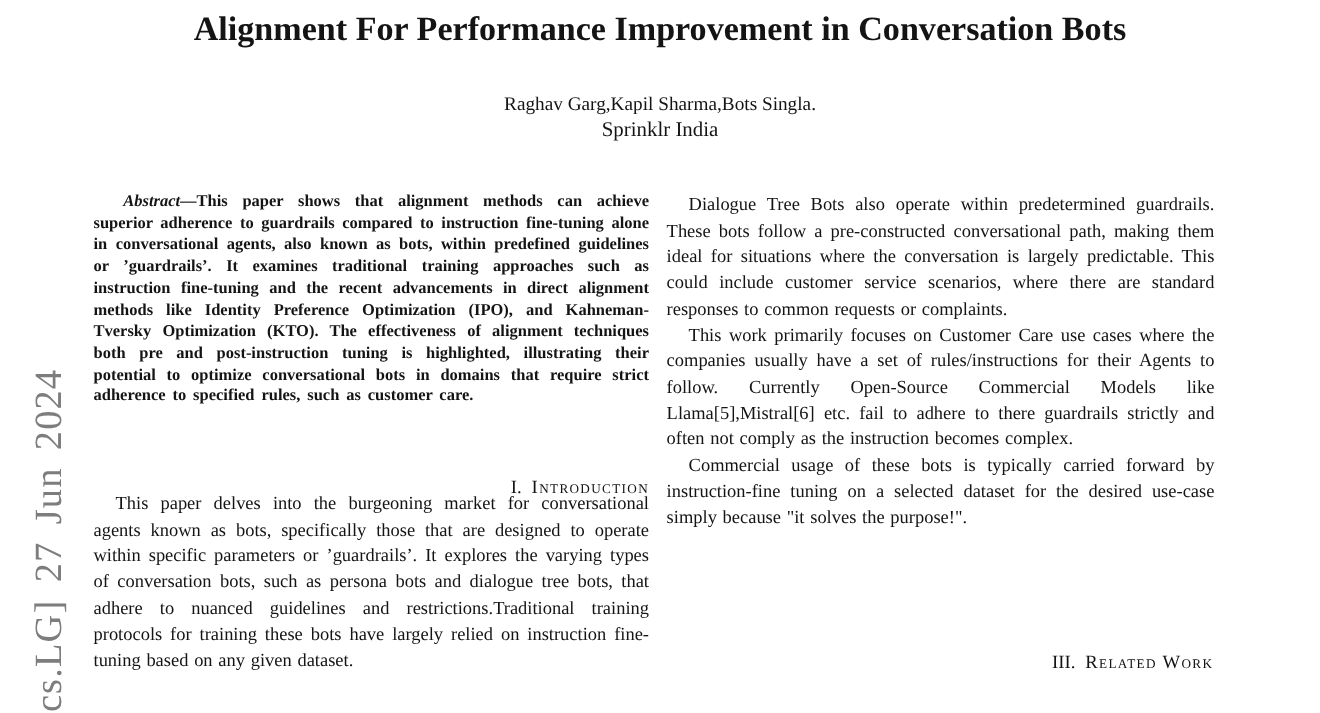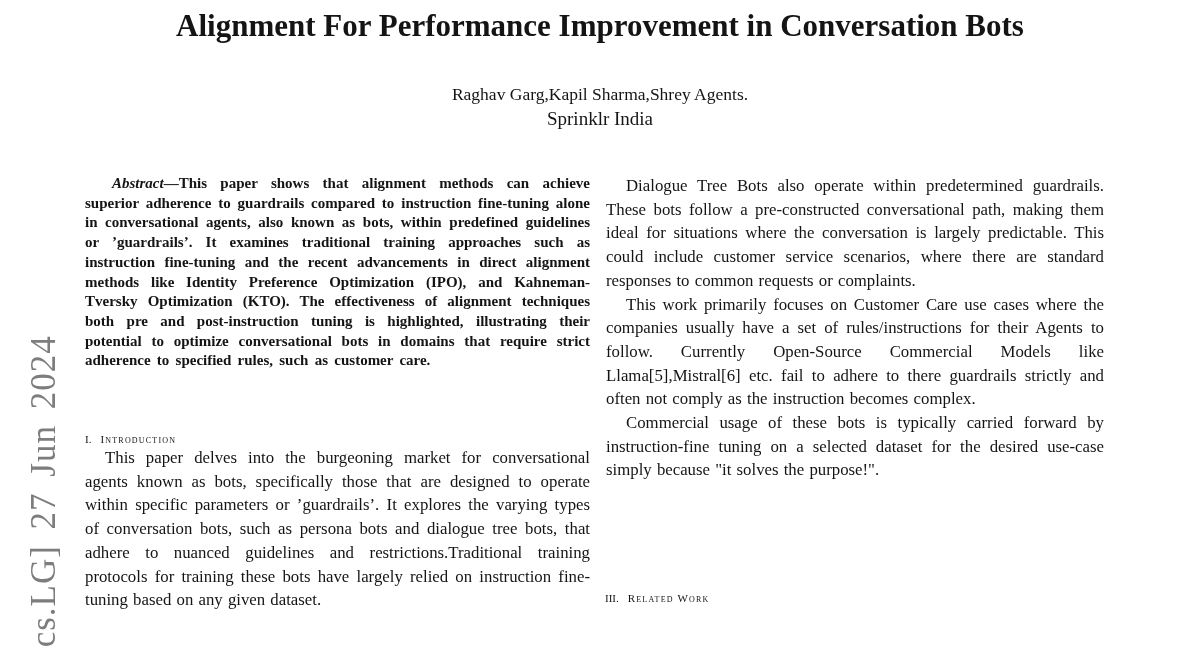--- a/index.html
+++ b/index.html
@@ -63,22 +63,22 @@
     font-weight: bold;
     line-height: 19.7px;
     text-align: justify;
     text-indent: 27px;
     word-spacing: 2.5px;
   }
   .abs-label { font-style: italic; }
 
   .sec-heading {
     position: absolute;
-    text-align: left;
-    font-size: 11px;
+    text-align: right;
+    font-size: 17px;
     white-space: nowrap;
   }
   .h1pos { left: 85px;  width: 505px; top: 433px; }
   .h3pos { left: 605px; width: 498px; top: 592px; }
   .sec-num { margin-right: 9px; }
   .sc { font-variant: small-caps; letter-spacing: 1.2px; }
 
   .body-para {
     margin: 0;
     text-indent: 20px;
@@ -102,21 +102,21 @@
 </style>
 </head>
 <body>
 
 <div class="page">
 
   <div class="watermark">[cs.LG] 27 Jun 2024</div>
 
   <h1 class="title">Alignment For Performance Improvement in Conversation Bots</h1>
 
-  <div class="authors">Raghav Garg,Kapil Sharma,Shrey Agents.</div>
+  <div class="authors">Raghav Garg,Kapil Sharma,Bots Singla.</div>
 
   <div class="affiliation">Sprinklr India</div>
 
   <div class="abstract"><span class="abs-label">Abstract</span><span class="abs-dash">—</span><span>This paper shows that alignment methods can achieve superior adherence to guardrails compared to instruction fine-tuning alone in conversational agents, also known as bots, within predefined guidelines or ’guardrails’. It examines traditional training approaches such as instruction fine-tuning and the recent advancements in direct alignment methods like Identity Preference Optimization (IPO), and Kahneman-Tversky Optimization (KTO). The effectiveness of alignment techniques both pre and post-instruction tuning is highlighted, illustrating their potential to optimize conversational bots in domains that require strict adherence to specified rules, such as customer care.</span></div>
 
   <div class="sec-heading h1pos"><span class="sec-num">I.</span><span class="sc">Introduction</span></div>
 
   <div class="body-para intro-para">This paper delves into the burgeoning market for conversational agents known as bots, specifically those that are designed to operate within specific parameters or ’guardrails’. It explores the varying types of conversation bots, such as persona bots and dialogue tree bots, that adhere to nuanced guidelines and restrictions.Traditional training protocols for training these bots have largely relied on instruction fine-tuning based on any given dataset.</div>
 
   <div class="col-right">

